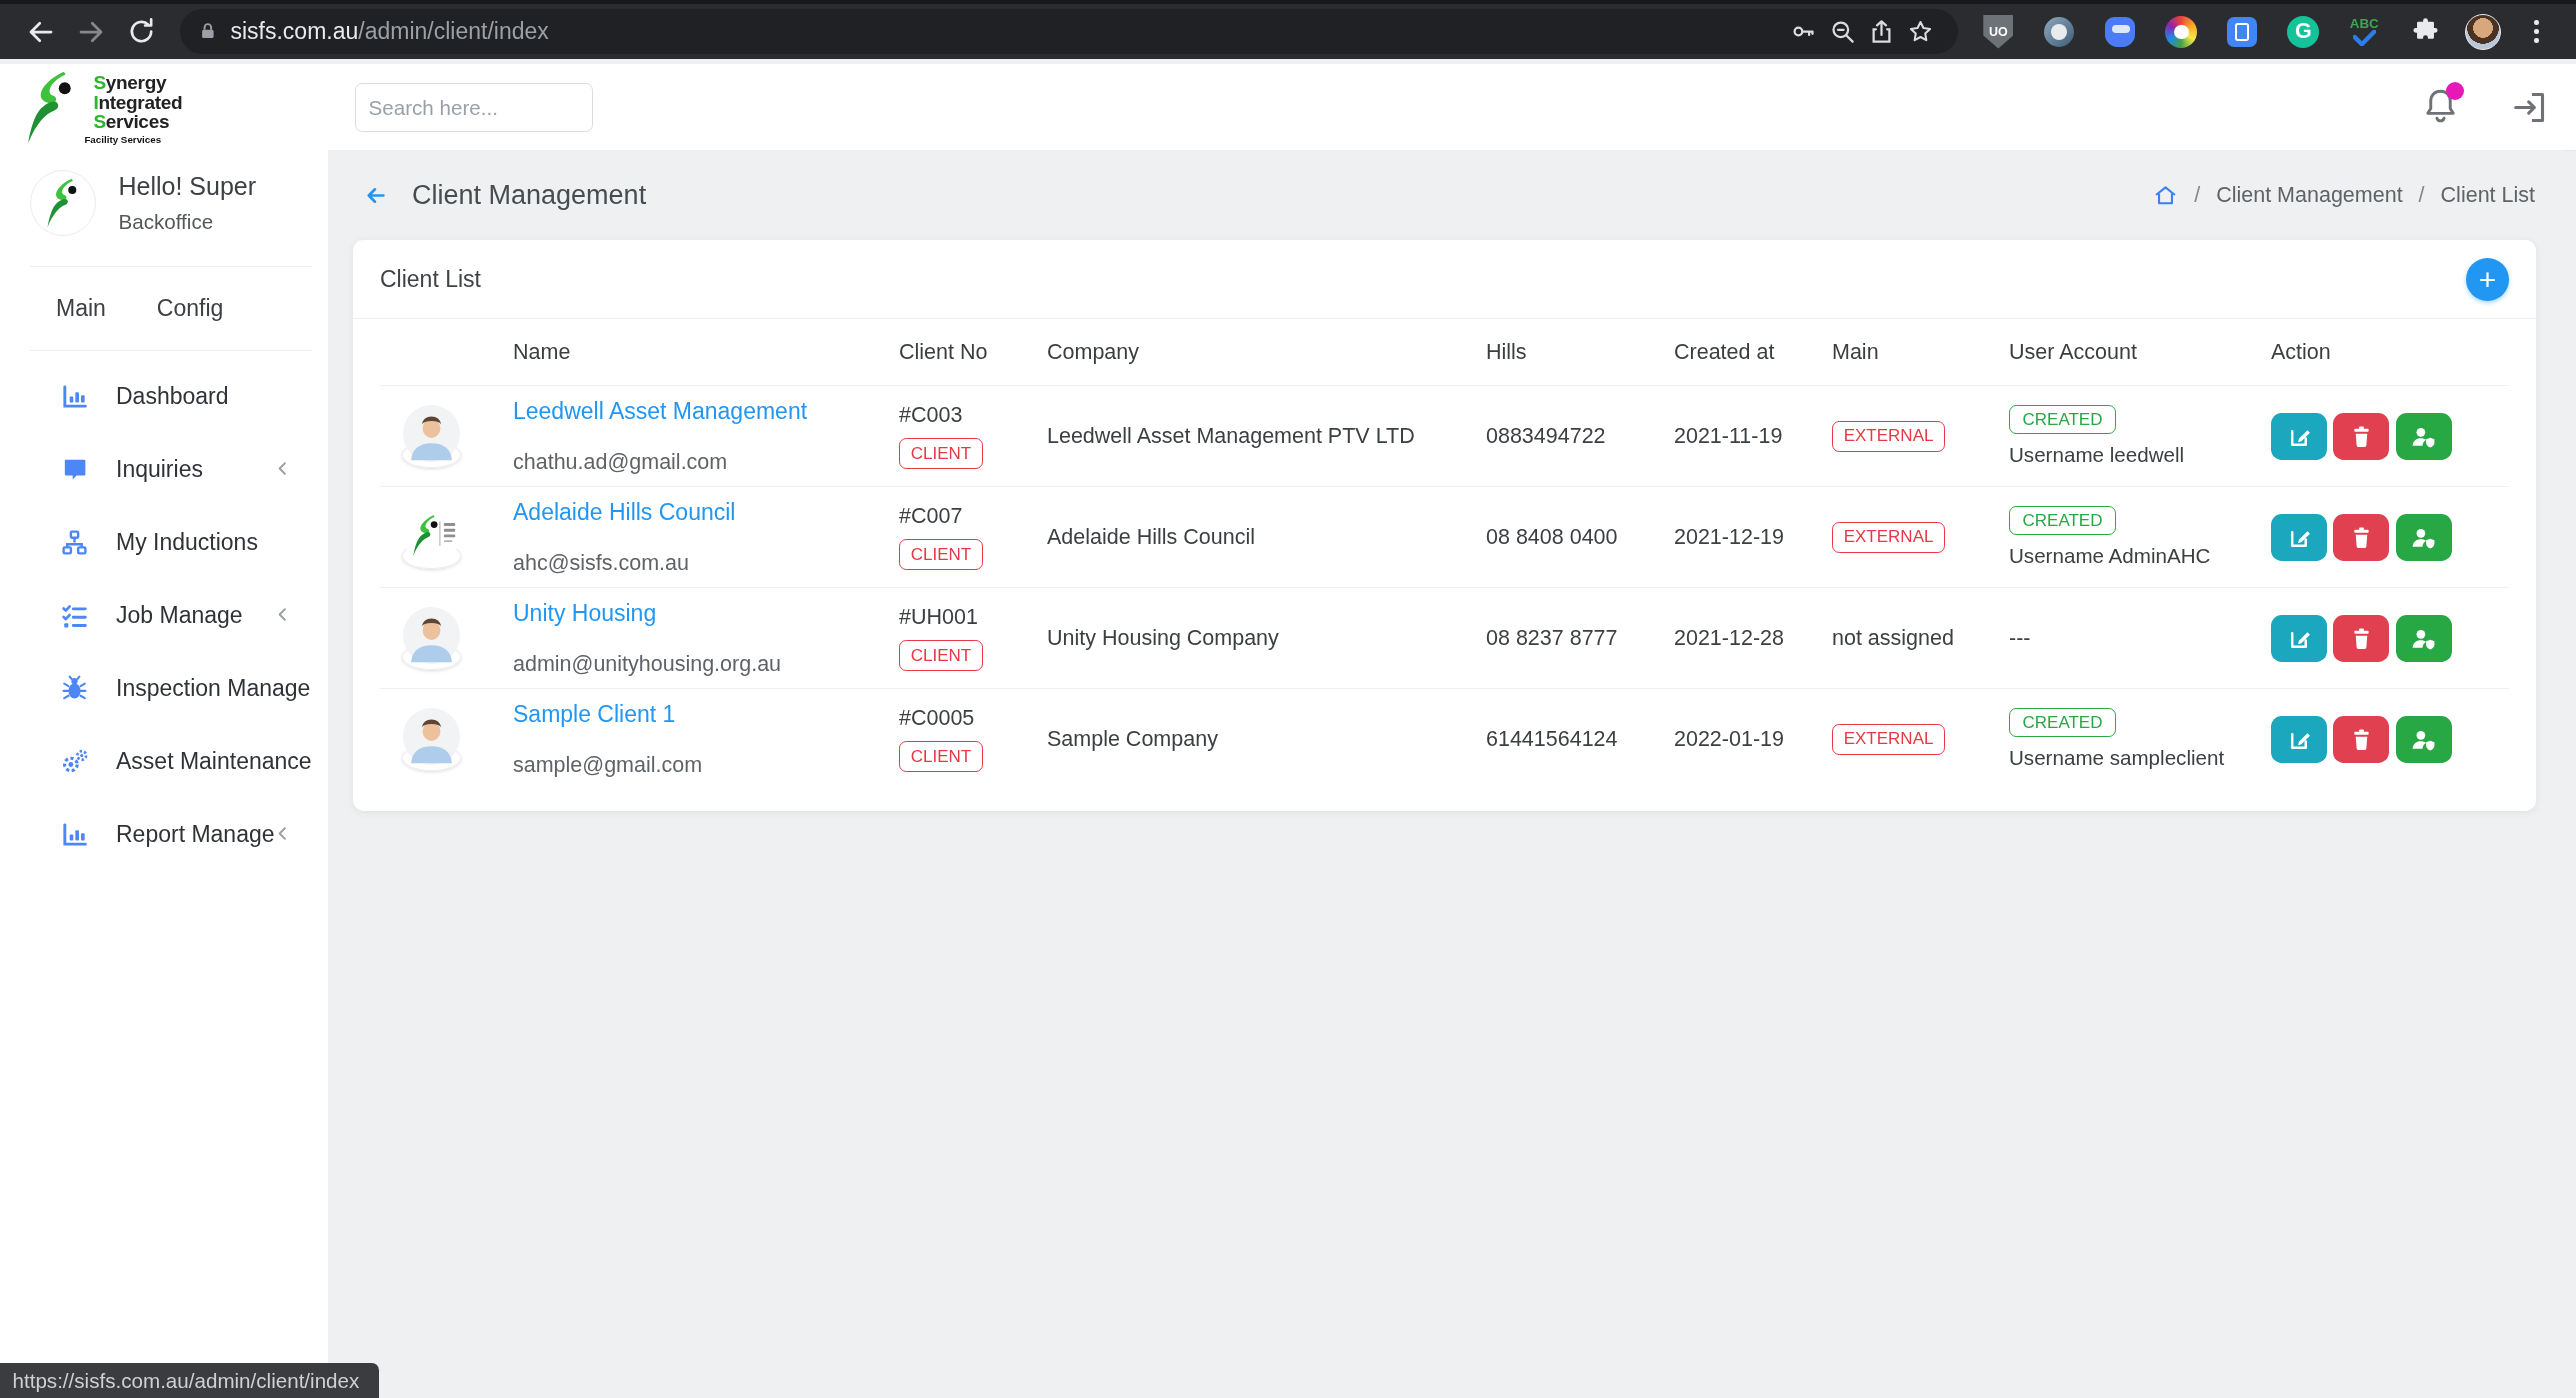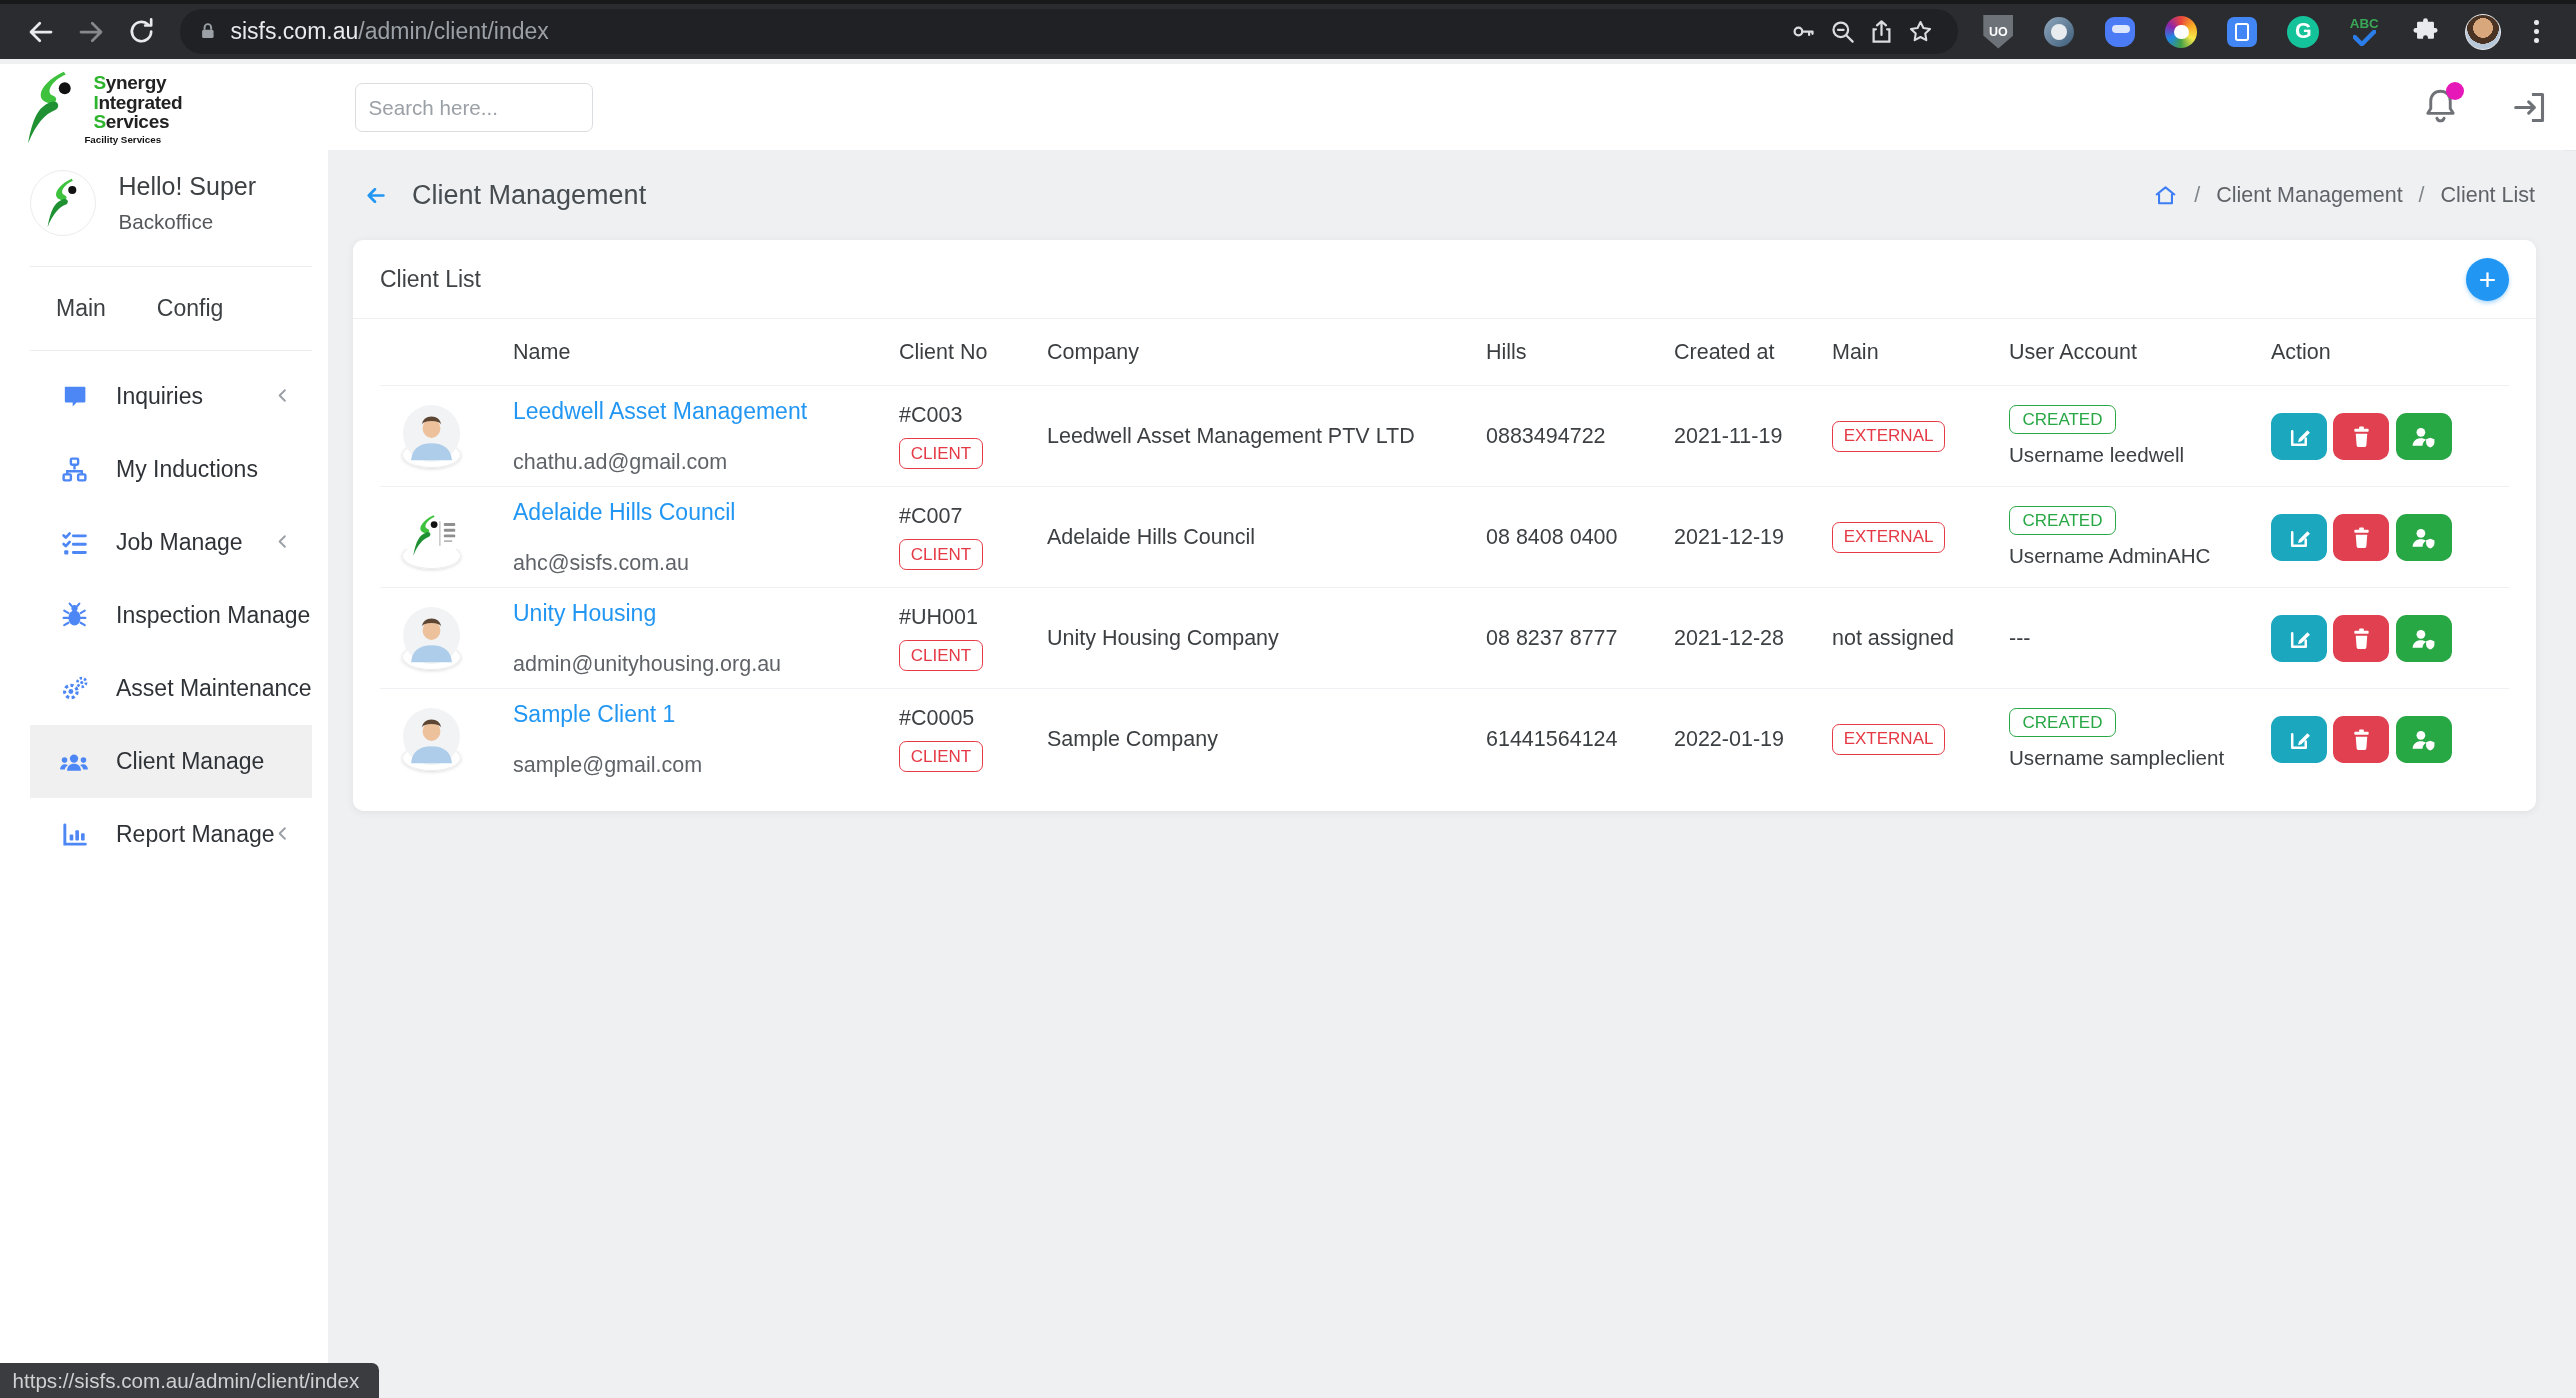--- a/index.html
+++ b/index.html
@@ -252,20 +252,31 @@
   <div class="side-tabs">
     <span class="side-tab">Main</span>
     <span class="side-tab">Config</span>
   </div>
   <div class="side-divider"></div>
 
   <nav class="nav">
     <div class="nav-item">
       <span class="nav-ico">
         <svg width="29" height="29" viewBox="0 0 24 24">
+            <path d="M4 4v16h17" stroke="#4d87f5" stroke-width="2.4" fill="none" stroke-linecap="round"></path>
+            <rect x="8" y="12" width="3" height="5" rx="0.8" fill="#4d87f5"></rect>
+            <rect x="12.7" y="8.5" width="3" height="8.5" rx="0.8" fill="#4d87f5"></rect>
+            <rect x="17.4" y="11" width="3" height="6" rx="0.8" fill="#4d87f5"></rect>
+          </svg>
+      </span>
+      <span class="nav-label">Dashboard</span>
+    </div>
+    <div class="nav-item">
+      <span class="nav-ico">
+        <svg width="29" height="29" viewBox="0 0 24 24">
             <path d="M4 4h16.2a.8.8 0 0 1 .8.8V16a1 1 0 0 1-1 1h-6.3l-3.2 3.2V17H5a1 1 0 0 1-1-1z" fill="#4d87f5"></path>
           </svg>
       </span>
       <span class="nav-label">Inquiries</span>
       <span class="nav-chevron"><svg width="23" height="23" viewBox="0 0 24 24">
             <path d="M14.5 6.5 9 12l5.5 5.5" stroke="#9aa0a6" stroke-width="2" fill="none" stroke-linecap="round" stroke-linejoin="round"></path>
           </svg></span>
     </div>
     <div class="nav-item">
       <span class="nav-ico">
@@ -305,33 +316,20 @@
     <div class="nav-item">
       <span class="nav-ico">
         <svg width="29" height="29" viewBox="0 0 24 24">
             <circle cx="9" cy="14.5" r="5.2" stroke="#4d87f5" stroke-width="2.6" fill="none" stroke-dasharray="2.6 2.1"></circle>
             <circle cx="9" cy="14.5" r="2" fill="#4d87f5"></circle>
             <circle cx="18" cy="7" r="3.6" stroke="#4d87f5" stroke-width="2.2" fill="none" stroke-dasharray="2 1.7"></circle>
             <circle cx="18" cy="7" r="1.3" fill="#4d87f5"></circle>
           </svg>
       </span>
       <span class="nav-label">Asset Maintenance</span>
-    </div>
-    <div class="nav-item active">
-      <span class="nav-ico">
-        <svg width="30" height="29" viewBox="0 0 26 24">
-            <circle cx="13" cy="9.5" r="3.6" fill="#4d87f5"></circle>
-            <path d="M7 20c0-3.7 2.6-6 6-6s6 2.3 6 6z" fill="#4d87f5"></path>
-            <circle cx="4.8" cy="10.8" r="2.4" fill="#4d87f5"></circle>
-            <path d="M1 19c0-2.9 1.8-4.6 4.2-4.6 1 0 1.8.3 2.5.8C6 16.4 5.2 17.6 5 19z" fill="#4d87f5"></path>
-            <circle cx="21.2" cy="10.8" r="2.4" fill="#4d87f5"></circle>
-            <path d="M25 19c0-2.9-1.8-4.6-4.2-4.6-1 0-1.8.3-2.5.8 1.7 1.2 2.5 2.4 2.7 3.8z" fill="#4d87f5"></path>
-          </svg>
-      </span>
-      <span class="nav-label">Client Manage</span>
     </div>
     <div class="nav-item">
       <span class="nav-ico">
         <svg width="29" height="29" viewBox="0 0 24 24">
             <path d="M4 4v16h17" stroke="#4d87f5" stroke-width="2.4" fill="none" stroke-linecap="round"></path>
             <rect x="8" y="12" width="3" height="5" rx="0.8" fill="#4d87f5"></rect>
             <rect x="12.7" y="8.5" width="3" height="8.5" rx="0.8" fill="#4d87f5"></rect>
             <rect x="17.4" y="11" width="3" height="6" rx="0.8" fill="#4d87f5"></rect>
           </svg>
       </span>

